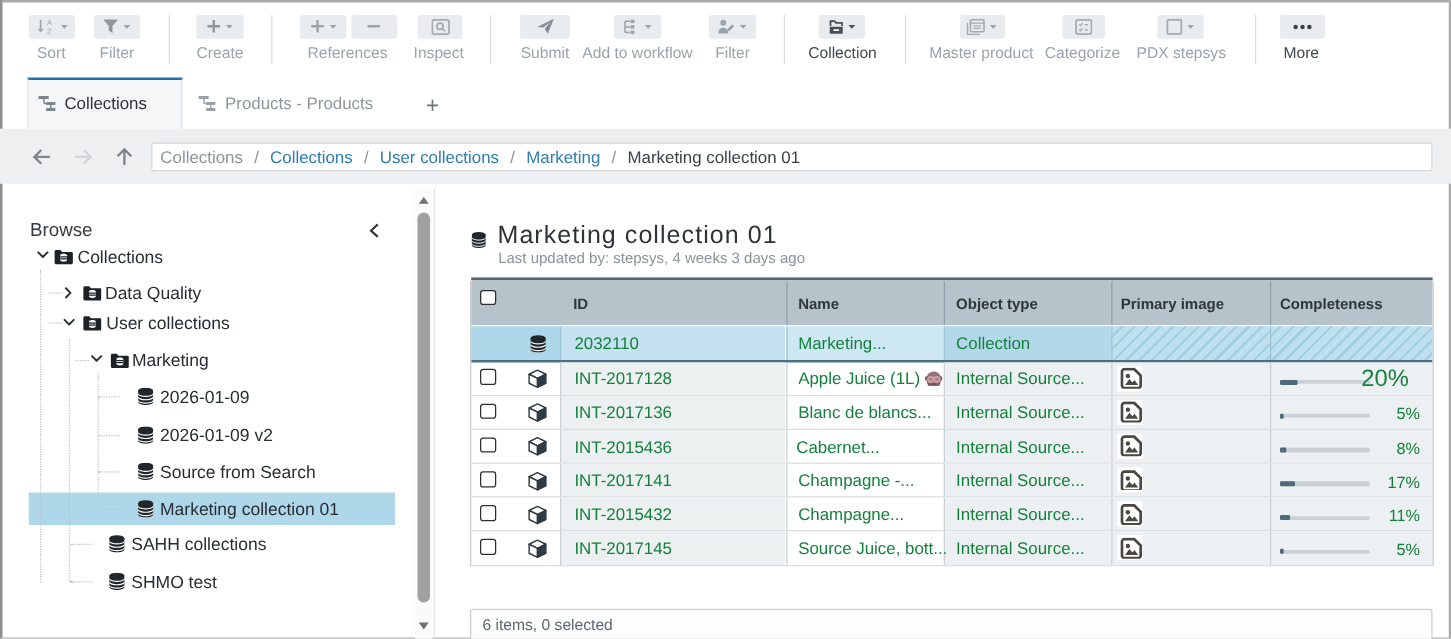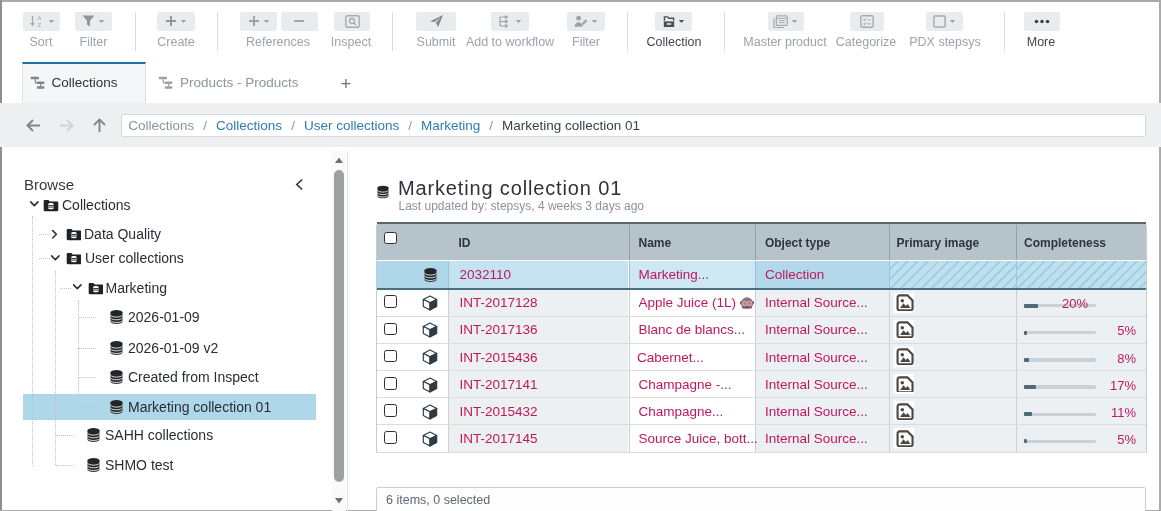--- a/index.html
+++ b/index.html
@@ -6,21 +6,21 @@
  font-family:"Liberation Sans",sans-serif;-webkit-font-smoothing:antialiased;}
 .abs{position:absolute;}
 .btn{position:absolute;top:11.5px;height:19.5px;background:#e9ecee;border-radius:2.5px;
  display:flex;align-items:center;justify-content:center;gap:3px;}
 .blbl{position:absolute;top:35px;height:14px;font-size:12.5px;line-height:14px;color:#9ba3ab;
  text-align:center;white-space:nowrap;transform:translateX(-50%);}
 .blbl.on{color:#40474e;}
 .vsep{position:absolute;top:12px;height:39px;width:1px;background:#dadde0;}
 .tree-t{position:absolute;font-size:14px;color:#272d33;white-space:nowrap;transform:translateY(-50%);}
 .hdrc{position:absolute;top:0;height:100%;display:flex;align-items:center;font-size:12px;font-weight:700;color:#2e353b;}
-.cell{position:absolute;top:0;height:100%;display:flex;align-items:center;font-size:13.5px;color:#be185d;white-space:nowrap;overflow:hidden;}
+.cell{position:absolute;top:0;height:100%;display:flex;align-items:center;font-size:13.5px;color:#15803d;white-space:nowrap;overflow:hidden;}
 .ckb{position:absolute;width:12.8px;height:12.8px;background:#fff;border:1.8px solid #2b2f34;border-radius:2.5px;box-sizing:border-box;}
 .dot-v{position:absolute;width:1px;border-left:1px dotted #bfc3c7;}
 .dot-h{position:absolute;height:1px;border-top:1px dotted #bfc3c7;}
 .hatch{background:#bedfee;background-image:repeating-linear-gradient(135deg,transparent 0px,transparent 5.2px,#a2cfe2 5.2px,#a2cfe2 7.2px);}
 .bc-g{color:#8c959c;} .bc-b{color:#2e7cb0;} .bc-d{color:#3a4147;}
 </style></head><body>
 <svg width="0" height="0" style="position:absolute">
     <defs>
 <g id="fold">
         <path d="M0.7,1.9 h4.6 l1.5,1.7 h7.3 c0.7,0 1.2,0.5 1.2,1.2 v7.3 c0,0.7 -0.5,1.2 -1.2,1.2 H1.9 c-0.7,0 -1.2,-0.5 -1.2,-1.2 V3.1 c0,-0.7 0.5,-1.2 1.2,-1.2 z" fill="#1d2226"></path>
@@ -285,21 +285,21 @@
     <use href="#dbi"></use>
   </svg>
 <div class="tree-t" style="left:128px;top:317.3px">2026-01-09</div>
 <svg class="abs" style="left:109.5px;top:340.5px" width="13" height="14" viewBox="0 0 13 14">
     <use href="#dbi"></use>
   </svg>
 <div class="tree-t" style="left:128px;top:347.5px">2026-01-09 v2</div>
 <svg class="abs" style="left:109.5px;top:369.8px" width="13" height="14" viewBox="0 0 13 14">
     <use href="#dbi"></use>
   </svg>
-<div class="tree-t" style="left:128px;top:376.8px">Created from Inspect</div>
+<div class="tree-t" style="left:128px;top:376.8px">Source from Search</div>
 <svg class="abs" style="left:109.5px;top:399.7px" width="13" height="14" viewBox="0 0 13 14">
     <use href="#dbi"></use>
   </svg>
 <div class="tree-t" style="left:128px;top:406.7px">Marketing collection 01</div>
 <svg class="abs" style="left:87px;top:428.0px" width="13" height="14" viewBox="0 0 13 14">
     <use href="#dbi"></use>
   </svg>
 <div class="tree-t" style="left:105px;top:435.0px">SAHH collections</div>
 <svg class="abs" style="left:87px;top:458.2px" width="13" height="14" viewBox="0 0 13 14">
     <use href="#dbi"></use>
@@ -365,21 +365,21 @@
 <div class="cell" style="left:638.5px;top:289.6px;height:26.25px">Apple Juice (1L)&nbsp;<svg width="14" height="14" viewBox="0 0 14 14" style="vertical-align:-2px">
       <use href="#monkey"></use>
     </svg></div>
 <div class="cell" style="left:764.9px;top:289.6px;height:26.25px">Internal Source...</div>
 <div class="abs" style="left:894px;top:292.6px;width:20px;height:20px;background:#fff"></div>
 <svg class="abs" style="left:895.5px;top:294.1px" width="18" height="16.9" viewBox="0 0 16 15">
     <use href="#imgic"></use>
   </svg>
 <div class="abs" style="left:1023.7px;top:304.0px;width:72.5px;height:3.3px;background:#c9d1d7;border-radius:1.5px"></div>
 <div class="abs" style="left:1023.7px;top:303.6px;width:14.5px;height:4.1px;background:#4e6b7a;border-radius:1px"></div>
-<div class="cell" style="left:1048px;top:291.6px;height:24.25px;width:40px;justify-content:flex-end;font-size:13px">20%</div>
+<div class="cell" style="left:1087px;top:291.6px;height:24.25px;width:40px;justify-content:flex-end;font-size:19px">20%</div>
 <div class="abs" style="left:448.3px;top:316.75px;width:180.2px;height:26.25px;background:#edf0f1"></div>
 <div class="abs" style="left:754.9px;top:316.75px;width:134.20000000000005px;height:26.25px;background:#edf0f2"></div>
 <div class="abs" style="left:889.1px;top:316.75px;width:126.69999999999993px;height:26.25px;background:#edf0f2"></div>
 <div class="abs" style="left:1015.8px;top:316.75px;width:130.20000000000005px;height:26.25px;background:#edf0f2"></div>
 <div class="abs" style="left:448.3px;top:316.75px;width:1px;height:26.25px;background:#c9cfd3"></div>
 <div class="abs" style="left:628.5px;top:316.75px;width:1px;height:26.25px;background:#c9cfd3"></div>
 <div class="abs" style="left:754.9px;top:316.75px;width:1px;height:26.25px;background:#c9cfd3"></div>
 <div class="abs" style="left:889.1px;top:316.75px;width:1px;height:26.25px;background:#c9cfd3"></div>
 <div class="abs" style="left:1015.8px;top:316.75px;width:1px;height:26.25px;background:#c9cfd3"></div>
 <div class="abs" style="left:377px;top:343.0px;width:769px;height:0.9px;background:#d9dde0"></div>

